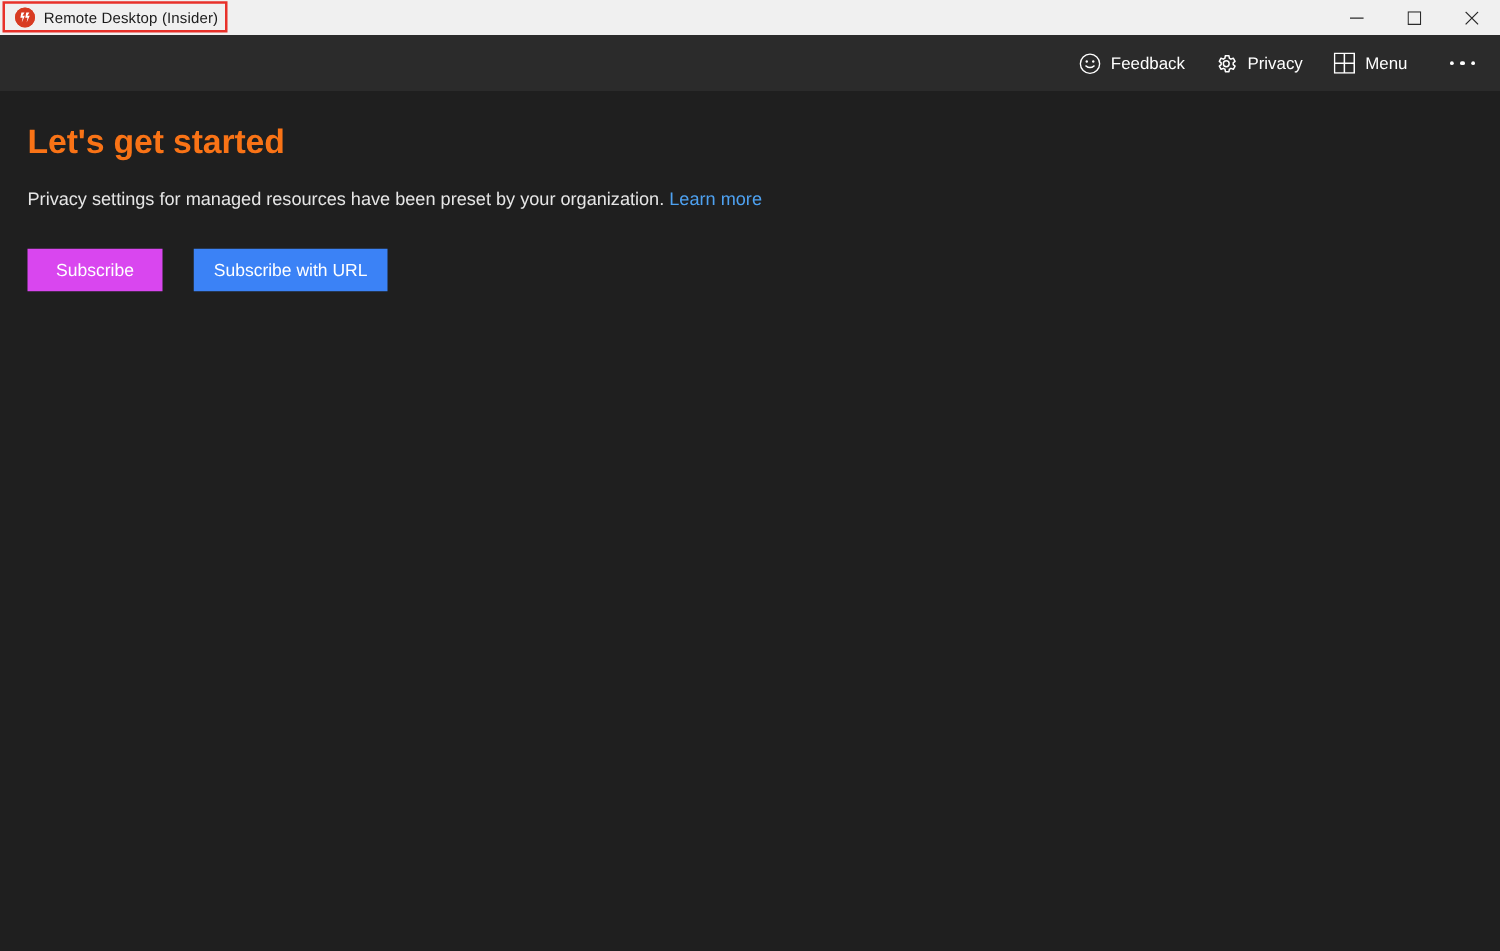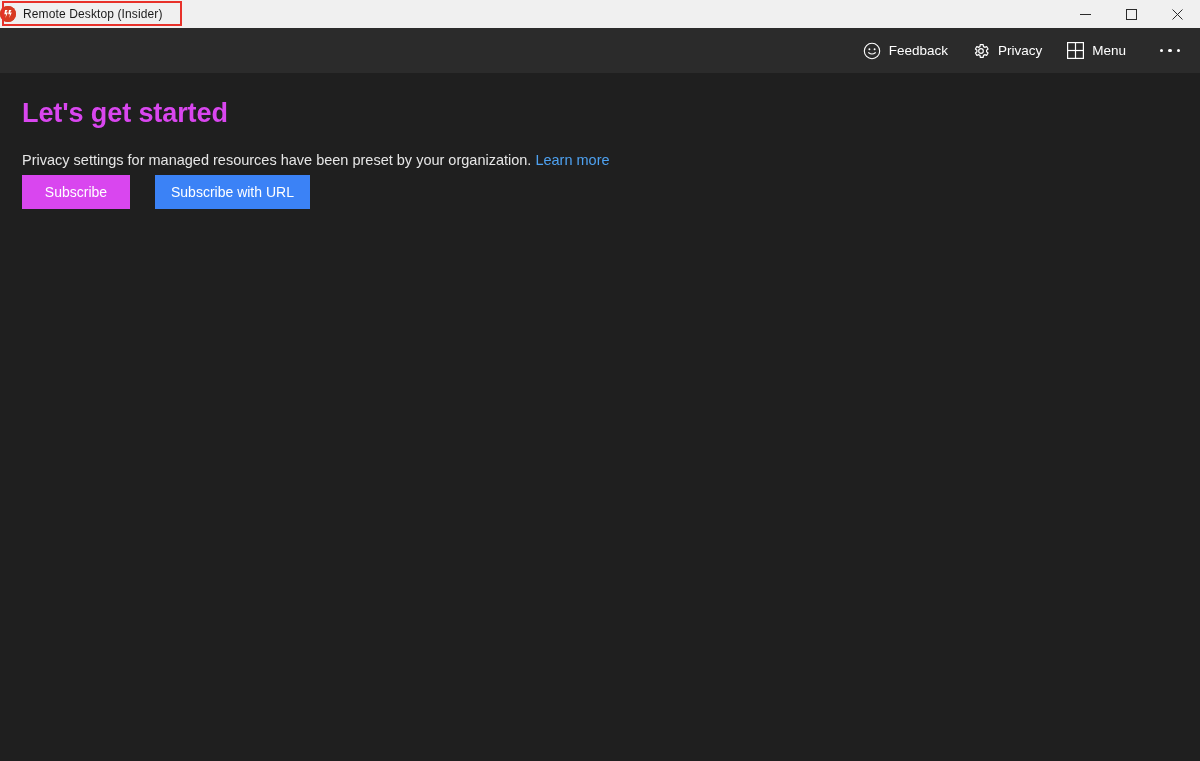--- a/index.html
+++ b/index.html
@@ -21,21 +21,21 @@
     height: 28px;
     background: #f0f0f0;
     display: flex;
     align-items: center;
     justify-content: space-between;
   }
   .titlebar-left {
     display: flex;
     align-items: center;
     gap: 7px;
-    padding-left: 0;
+    padding-left: 12px;
     height: 100%;
   }
   .app-icon {
     width: 16px;
     height: 16px;
     border-radius: 50%;
     background: #d83b22;
     position: relative;
     flex: 0 0 auto;
     display: block;
@@ -121,32 +121,32 @@
   
   .content {
     background: #1f1f1f;
     padding: 26px 0 0 22px;
     height: 688px;
     box-sizing: border-box;
   }
   .page-title {
     font-size: 27px;
     font-weight: bold;
-    color: #d946ef;
+    color: #f97316;
     margin: 0 0 21px 0;
     line-height: 1.1;
     letter-spacing: -0.1px;
   }
   .desc {
     font-size: 14.5px;
     color: #e6e6e6;
     margin: 0 0 8px 0;
     line-height: 1.45;
   }
-  .desc.second { margin-bottom: 4px; }
+  .desc.second { margin-bottom: 28px; }
   .link {
     color: #4ea1f0;
     text-decoration: none;
   }
   .buttons {
     display: flex;
     gap: 25px;
     align-items: center;
   }
   .btn {

